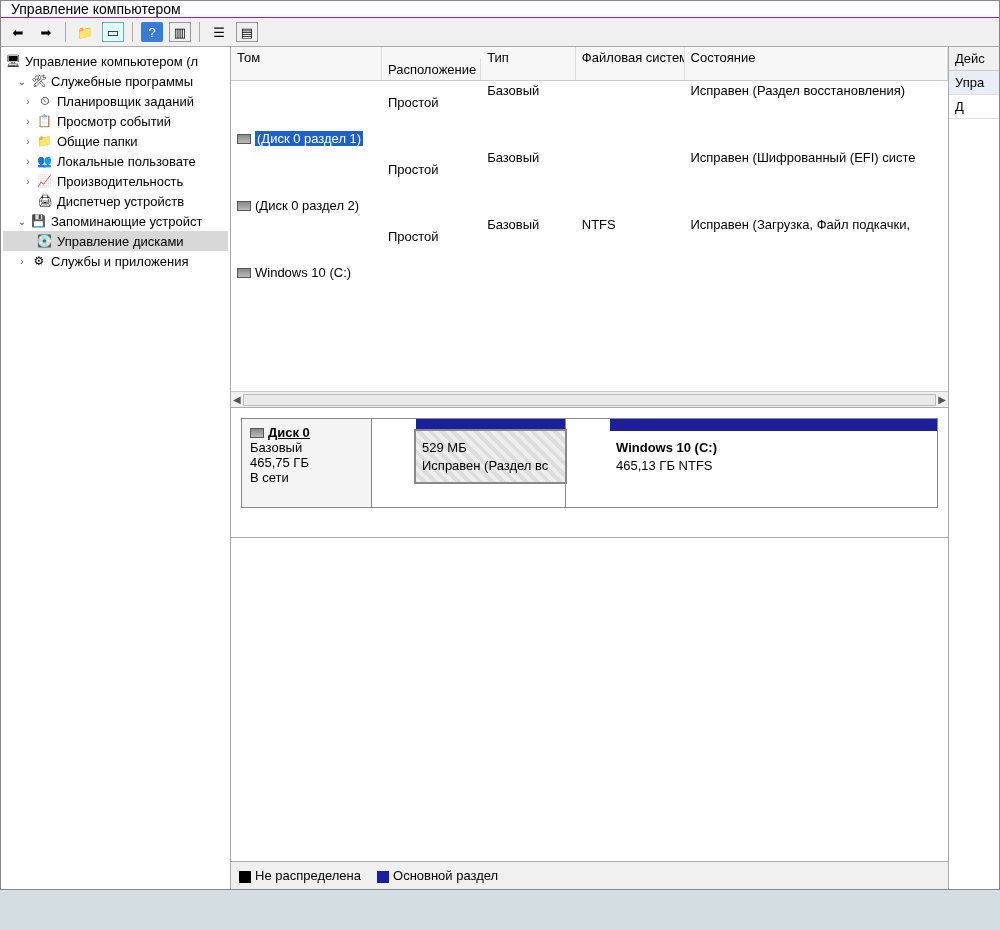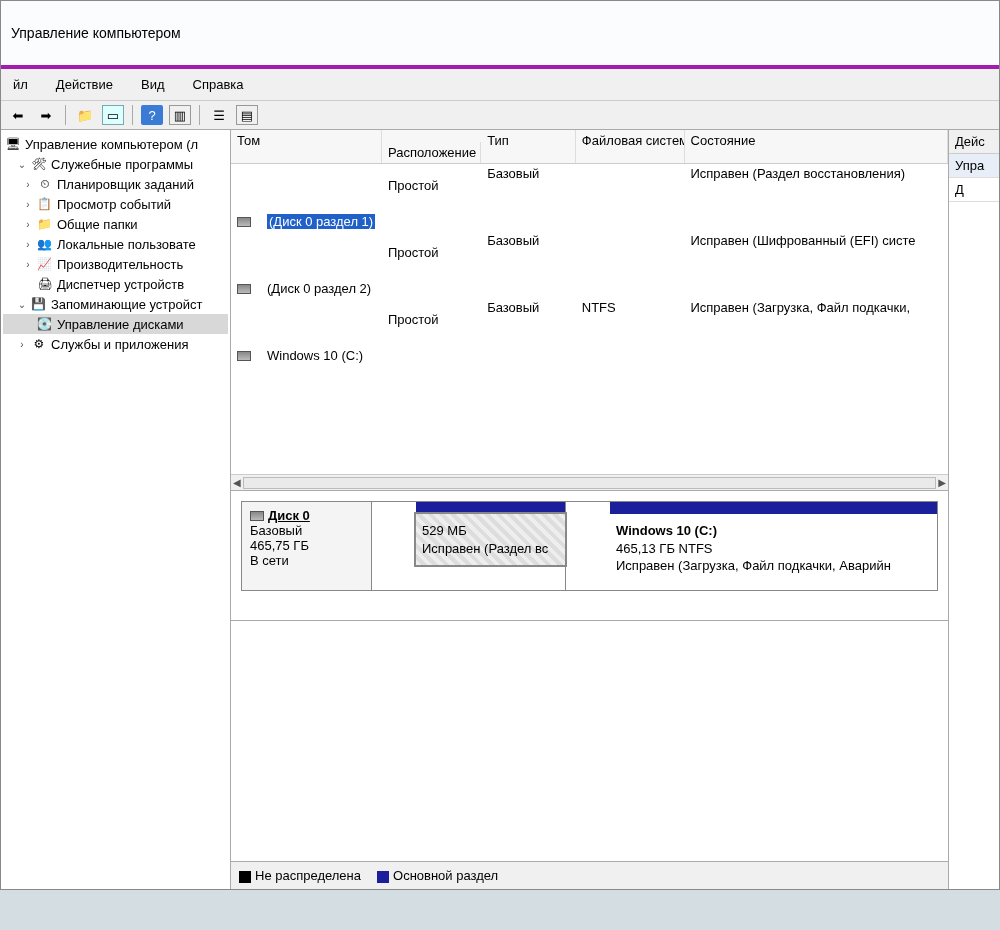--- a/index.html
+++ b/index.html
@@ -1,39 +1,39 @@
 <!DOCTYPE html>
 <html><head>
 <meta charset="utf-8">
 <style>
   * { box-sizing: border-box; margin: 0; padding: 0; font-family: "Segoe UI", Tahoma, sans-serif; font-size: 13px; }
   body { background: #d4dde2; width: 1000px; height: 930px; overflow: hidden; }
   .window { background: #f0f0f0; border: 1px solid #888; width: 1000px; height: 890px; display: flex; flex-direction: column; }
-  .titlebar { background: #fafcfd; padding: 24px 10px; font-size: 14px; border-bottom: 4px solid #a21caf; }
+  .titlebar { background: #fafcfd; padding: 0 10px; font-size: 14px; border-bottom: 1px solid #a21caf; }
   .menubar { display: flex; gap: 16px; padding: 6px 6px; background: #f0f0f0; border-bottom: 1px solid #ccc; }
   .menubar span { padding: 2px 6px; }
   .toolbar { display: flex; align-items: center; gap: 6px; padding: 4px 6px; background: #f0f0f0; border-bottom: 1px solid #aaa; }
   .tb-item { width: 22px; height: 20px; display:flex; align-items:center; justify-content:center; border:1px solid transparent; }
   .tb-sep { width:1px; height:20px; background:#aaa; margin:0 2px; }
   .body { flex: 1; display: flex; min-height:0; }
   .tree { width: 230px; border-right: 1px solid #aaa; background:#fff; padding:4px 2px; overflow:hidden; }
   .tree-row { display:flex; align-items:center; gap:4px; padding:2px 2px; white-space:nowrap; }
   .tree-row.indent1 { padding-left: 14px; }
   .tree-row.indent2 { padding-left: 20px; }
   .tree-row.selected { background:#d8d8d8; }
   .exp { width:10px; color:#555; font-size:10px; display:inline-block; text-align:center;}
   .tico { width:16px; height:16px; display:flex; align-items:center; justify-content:center; font-size:12px;}
   .mid { flex:1; display:flex; flex-direction:column; border-right:1px solid #aaa; min-width:0; }
   .volumes { flex:0 0 360px; background:#fff; display:flex; flex-direction:column;justify-content:center; }
   .vol-head { display:flex; border-bottom:1px solid #ccc; background:#f7f7f7; }
   .vh { border-right:1px solid #ddd; padding:3px 6px; overflow:hidden; white-space:nowrap; }
   .vol-rows { flex:1; overflow:auto; }
   .vr { display:flex; }
   .vc { padding:2px 6px; overflow:hidden; white-space:nowrap; }
-  .vr .name { display:flex; align-items:center; gap:16px;margin-top:48px; }
+  .vr .name { display:flex; align-items:center; gap:4px;margin-top:48px; }
   .selname { background:#1f61c8; color:#fff; padding:0 2px; }
   .hscroll { height:16px; border-top:1px solid #ccc; display:flex; align-items:center; justify-content:space-between; background:#f0f0f0; padding:0 2px;}
   .hscroll .arrow{font-size:10px;color:#555;}
   .hscroll .track{flex:1;height:12px;border:1px solid #bbb;margin:0 2px;background:#eaeaea;}
   .graphical { flex:0 0 130px; background:#fff; border-top:1px solid #aaa; padding:10px; }
   .disk-row { display:flex; height:90px; border:1px solid #888;}
   .disk-label { width:130px; border-right:1px solid #888; padding:6px 8px; background:#f4f4f4; }
   .disk-label .dtitle {font-weight:bold;display:flex;align-items:center;gap:4px;text-decoration:underline;}
   .part { border-right:1px solid #888; background:#fff; display:flex; flex-direction:column;margin-left:44px; }
   .part:last-child{border-right:none;}
@@ -50,26 +50,20 @@
   .actions .ai { padding:4px 6px; background:#e7eef7; border-bottom:1px solid #ddd;}
   .cw-name{width:160px;} .cw-layout{width:105px;margin-top:12px;} .cw-type{width:100px;} .cw-fs{width:115px;} .cw-status{width:280px;}
   .diskico{width:14px;height:10px;background:linear-gradient(#888,#bbb);border:1px solid #555;display:inline-block;}
 </style>
 </head>
 <body>
 
 <div class="window">
   <div class="titlebar">Управление компьютером</div>
 
-  <div class="menubar">
-    <span>йл</span>
-    <span>Действие</span>
-    <span>Вид</span>
-    <span>Справка</span>
-  </div>
 
   <div class="toolbar">
     <div class="tb-item">⬅</div>
     <div class="tb-item">➡</div>
     <div class="tb-sep"></div>
     <div class="tb-item" style="color:#c9a227;">📁</div>
     <div class="tb-item" style="border:1px solid #7aa;background:#dff;">▭</div>
     <div class="tb-sep"></div>
     <div class="tb-item" style="color:#fff;background:#3a7bd5;border-radius:2px;">?</div>
     <div class="tb-item" style="border:1px solid #999;">▥</div>
@@ -200,21 +194,20 @@
             <div class="pbody">
               <div>529 МБ</div>
               <div>Исправен (Раздел вс</div>
             </div>
           </div>
           <div class="part" style="flex:1;">
             <div class="stripe"></div>
             <div class="pbody">
               <div style="font-weight:bold;">Windows 10  (C:)</div>
               <div>465,13 ГБ NTFS</div>
-              <div>Исправен (Загрузка, Файл подкачки, Аварийн</div>
             </div>
           </div>
         </div>
       </div>
 
       <div class="below"></div>
 
       <div class="legend">
         <span><span class="lg-sw lg-un"></span><span>Не распределена</span></span>
         <span><span class="lg-sw lg-pr"></span><span>Основной раздел</span></span>

